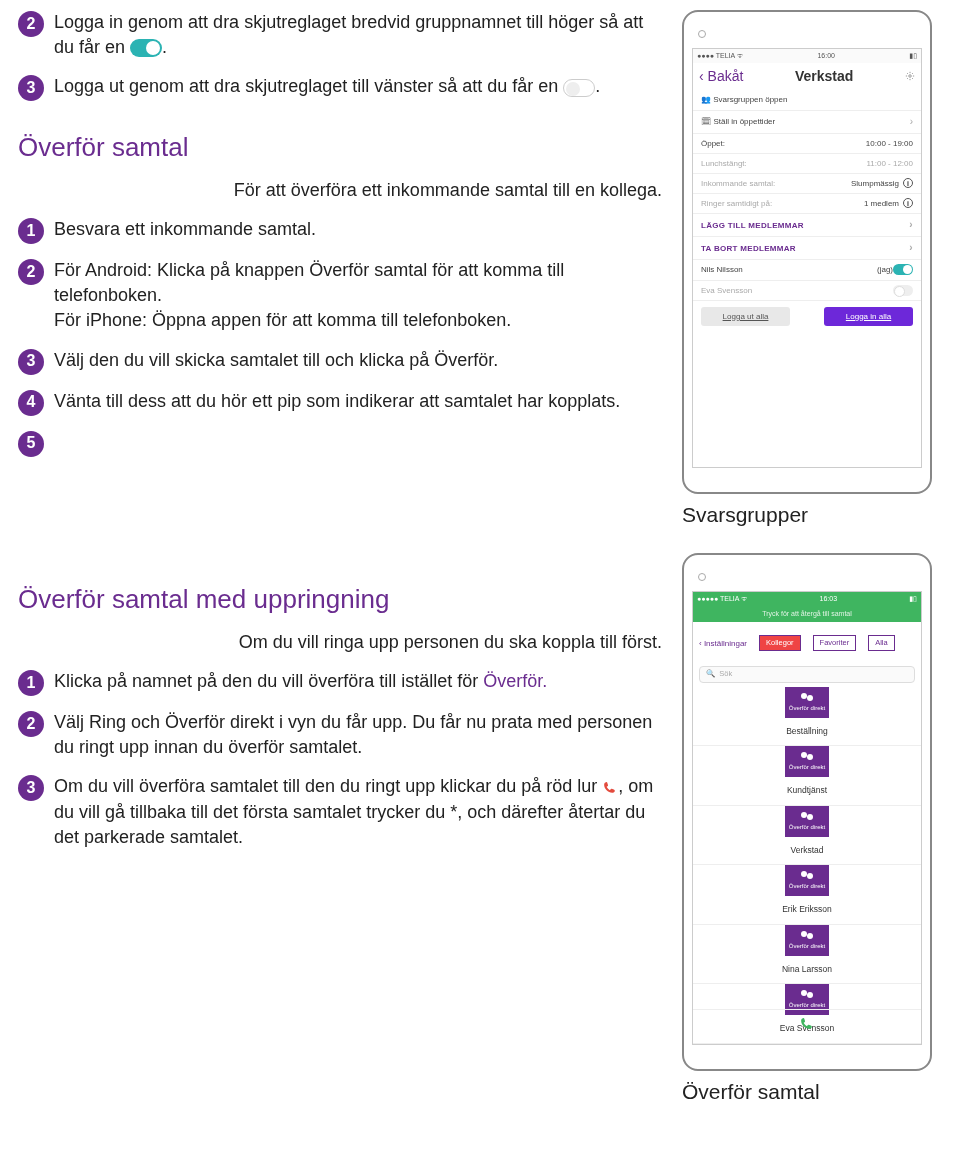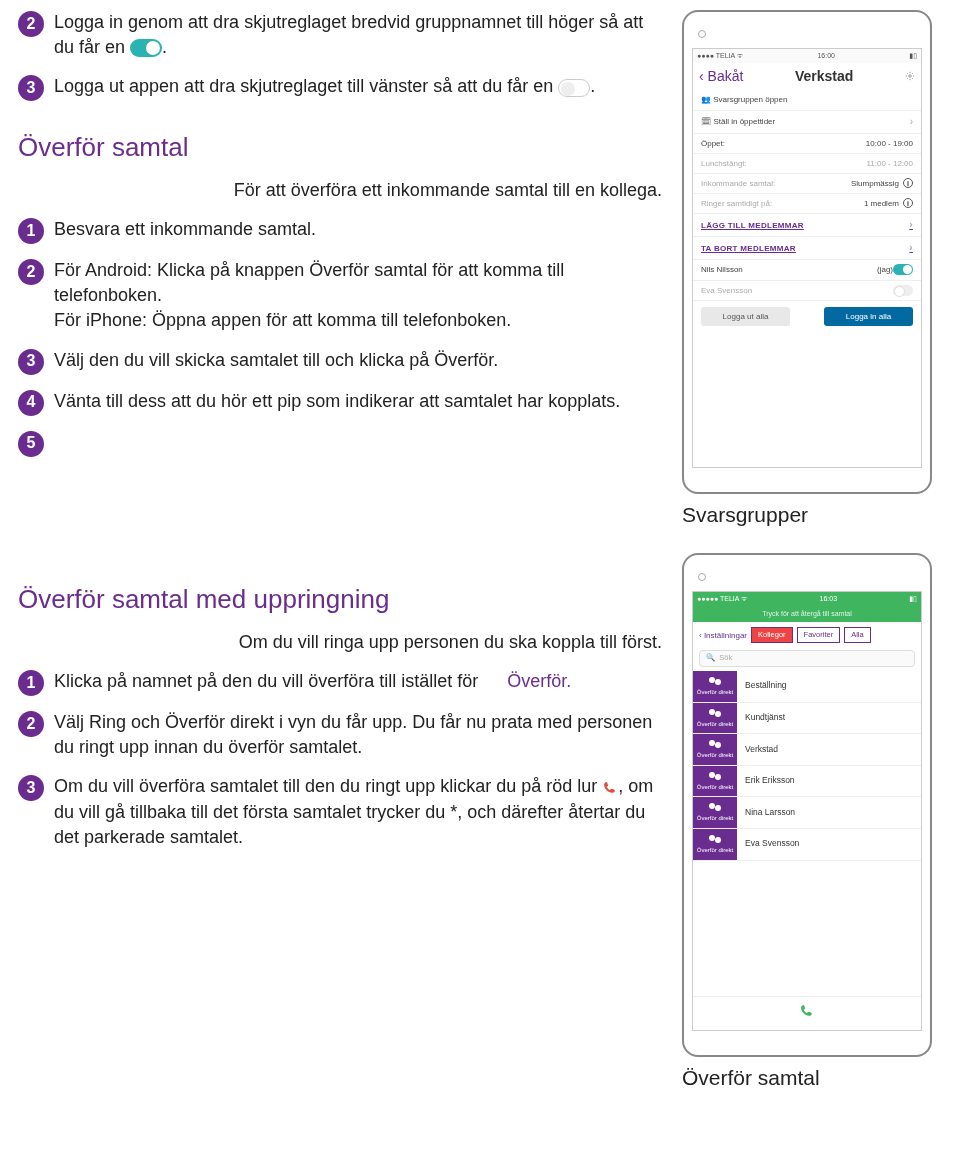--- a/index.html
+++ b/index.html
@@ -67,21 +67,21 @@
   .navbar {
     display: flex; justify-content: space-between; align-items: center;
     padding: 4px 6px; font-size: 14px; color: #6a2c8f;
   }
   .navbar .title { font-weight: bold; color: #333; }
   .gear { width: 10px; height: 10px; }
   .list-row {
     display: flex; justify-content: space-between; align-items: center;
     padding: 4px 8px; border-bottom: 1px solid #eee; font-size: 8px;
   }
-  .list-row.purple { color: #6a2c8f; font-weight: bold; letter-spacing: .3px; text-decoration: underline; }
+  .list-row.purple { color: #6a2c8f; font-weight: bold; letter-spacing: .3px; }
   .list-row .muted { color: #aaa; }
   .chev { color: #aaa; font-size: 10px; }
   .mini-toggle {
     width: 20px; height: 11px; border-radius: 6px; position: relative;
   }
   .mini-toggle.on { background: #2bb3b3; }
   .mini-toggle.on::after {
     content: ""; position: absolute; width: 9px; height: 9px; background: #fff;
     border-radius: 50%; top: 1px; right: 1px;
   }
@@ -92,50 +92,52 @@
   }
   .info-i {
     display: inline-block; width: 10px; height: 10px; border: 1px solid #555;
     border-radius: 50%; text-align: center; line-height: 9px; font-size: 7px;
     margin-left: 4px; font-weight: bold; color: #333;
   }
   .btn-row { display: flex; gap: 6px; padding: 6px 8px; }
   .mini-btn {
     flex: 1; text-align: center; padding: 4px 17px; border-radius: 3px;
     font-size: 8px;
+    text-decoration: underline;
   }
   .mini-btn.grey { background: #e8e8e8; color: #555; }
-  .mini-btn.purple { background: #0369a1; color: #fff; margin-left: 28px; }
+  .mini-btn.purple { background: #6d28d9; color: #fff; margin-left: 28px; }
 
   
   .greenbar {
     background: #3fb560; color: #fff; padding: 2px 4px; font-size: 7px;
     display: flex; justify-content: space-between;
   }
   .greenbar2 {
     background: #3fb560; color: #dff3e3; padding: 3px 4px; font-size: 7px;
     text-align: center;
   }
   .seg {
-    display: flex; align-items: center; padding: 5px 6px; gap: 4px;
+    display: flex; align-items: center; padding: 13px 6px; gap: 12px;
     font-size: 8px; color: #6a2c8f;
   }
   .seg .tab {
     border: 1px solid #6a2c8f; padding: 2px 6px; font-size: 7.5px;
     color: #6a2c8f; background: #fff;
   }
   .seg .tab.active { background: #ef4444; color: #fff; }
   .search {
     margin: 2px 6px 4px 6px; border: 1px solid #ddd; border-radius: 4px;
     padding: 2px 6px; font-size: 7.5px; color: #aaa; background: #fafafa;
     display: flex; align-items: center; gap: 4px;
   }
   .contact-row {
     display: flex; align-items: center; border-bottom: 1px solid #eee;
     font-size: 8.5px;
+    flex-direction: column;
   }
   .contact-row .side {
     width: 44px; background: #6a2c8f; color: #fff; font-size: 6px;
     text-align: center; padding: 6px 2px; line-height: 1.1;
   }
   .contact-row .side .ic {
     width: 14px; height: 10px; margin: 0 auto 2px auto; position: relative;
   }
   .contact-row .side .ic::before, .contact-row .side .ic::after {
     content: ""; position: absolute; background: #fff; border-radius: 50%;
@@ -160,21 +162,21 @@
       <div class="step">
         <div class="badge">2</div>
         <div class="step-text">
           <span>Logga in genom att dra skjutreglaget bredvid gruppnamnet till höger så att du får en </span>
           <span class="toggle on"></span><span>.</span>
         </div>
       </div>
       <div class="step">
         <div class="badge">3</div>
         <div class="step-text">
-          <span>Logga ut appen att dra skjutreglaget till vänster så att du får en </span>
+          <span>Logga ut genom att dra skjutreglaget till vänster så att du får en </span>
           <span class="toggle off"></span><span>.</span>
         </div>
       </div>
 
       <h2 class="section">Överför samtal</h2>
       <p class="sub">För att överföra ett inkommande samtal till en kollega.</p>
 
       <div class="step">
         <div class="badge">1</div>
         <div class="step-text">Besvara ett inkommande samtal.</div>
@@ -280,21 +282,21 @@
   <div class="spacer-section"></div>
 
   <div class="row">
     <div class="left">
       <h2 class="section">Överför samtal med uppringning</h2>
       <p class="sub">Om du vill ringa upp personen du ska koppla till först.</p>
 
       <div class="step">
         <div class="badge">1</div>
         <div class="step-text">
-          <span>Klicka på </span><span class="bold">namnet på den du vill överföra till</span><span> istället för </span><span class="bold" style="color:#6a2c8f;margin-left:24px;">Överför.</span>
+          <span>Klicka på </span><span class="bold">namnet på den du vill överföra till</span><span> istället för </span><span class="bold" style="color:#6a2c8f;">Överför.</span>
         </div>
       </div>
 
       <div class="step">
         <div class="badge">2</div>
         <div class="step-text">
           <span>Välj </span><span class="bold">Ring och Överför</span><span> direkt i vyn du får upp. Du får nu prata med personen du ringt upp innan du överför samtalet.</span>
         </div>
       </div>
 

